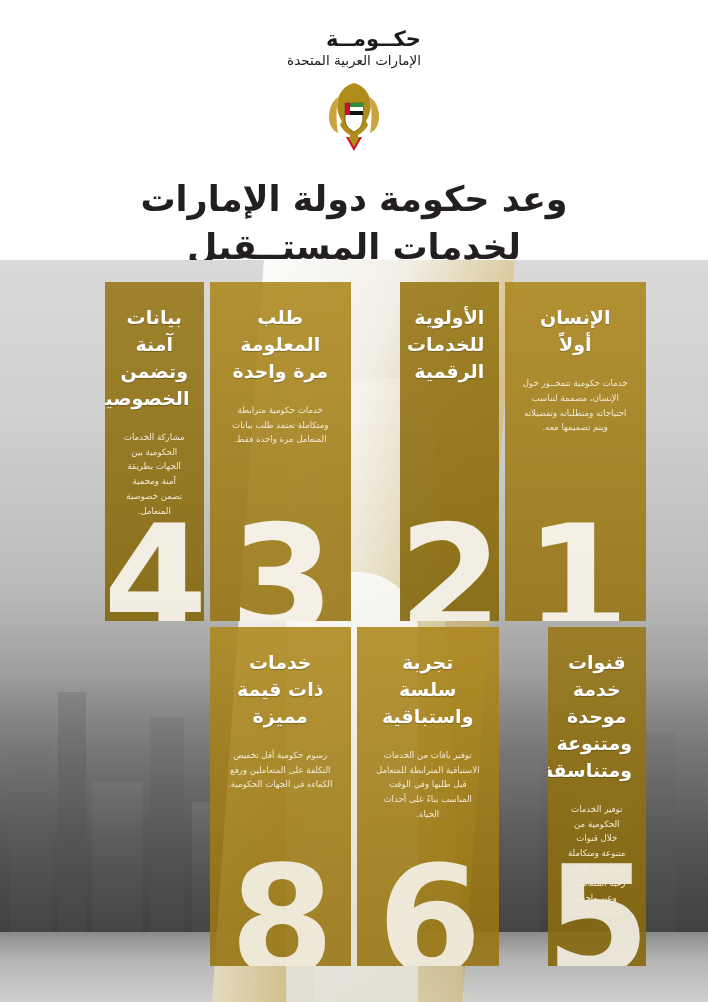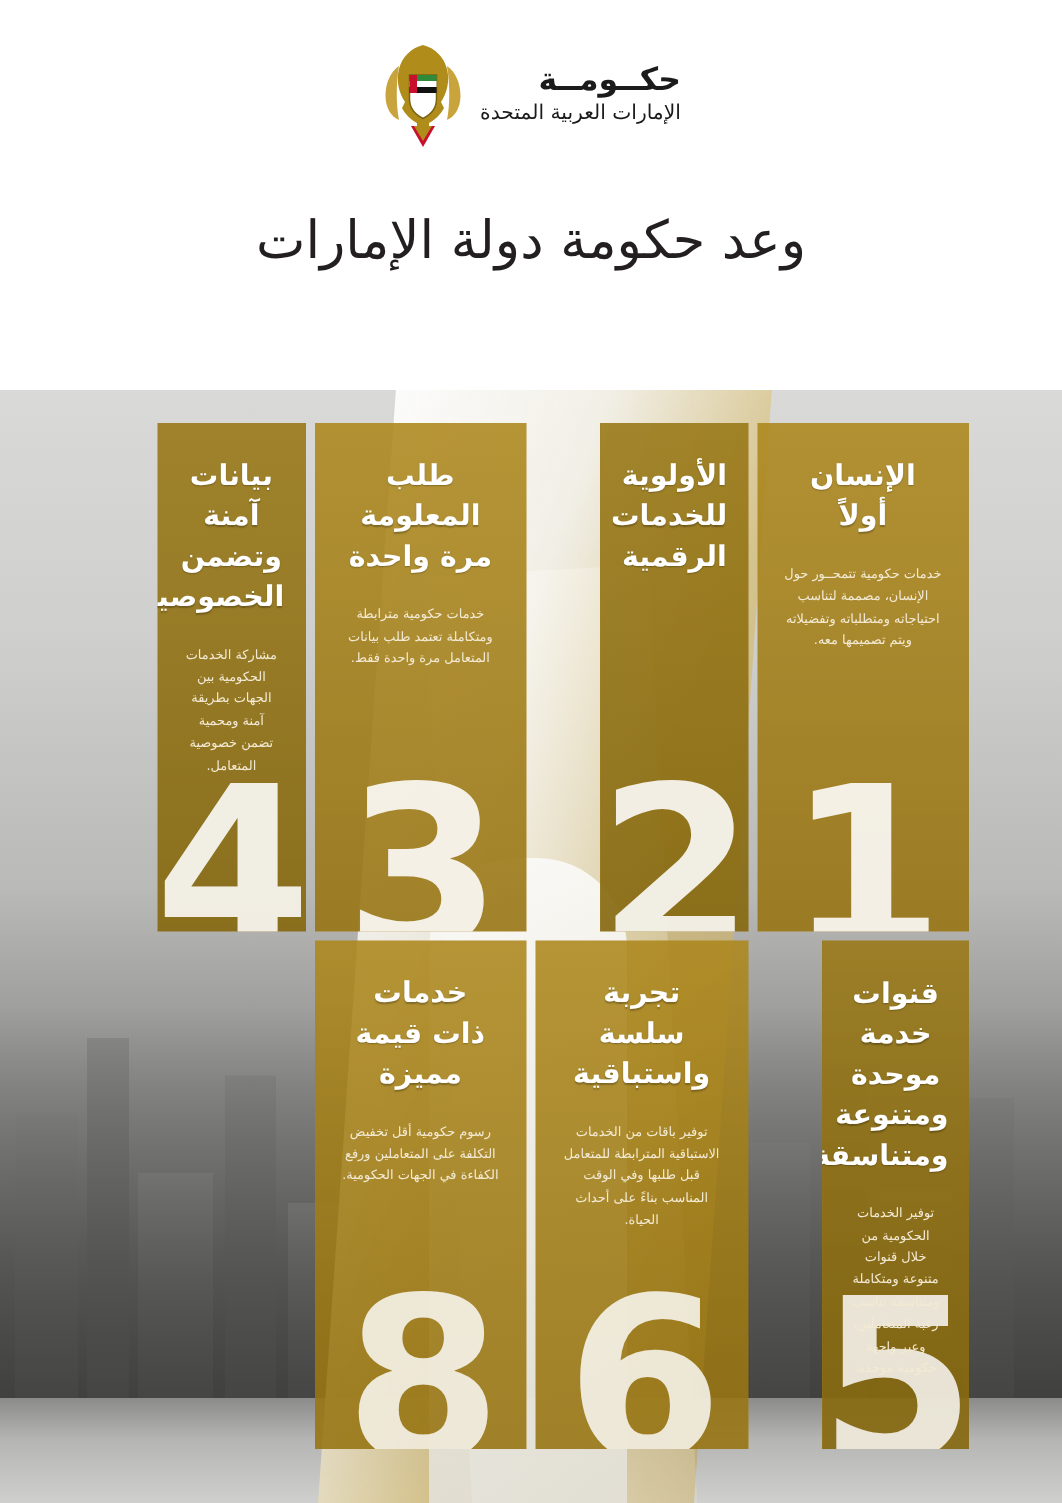--- a/index.html
+++ b/index.html
@@ -16,21 +16,21 @@
   }
 
   
   .header {
     height: 260px;
     background: #ffffff;
     position: relative;
   }
   .logo-block {
     display: flex;
-    flex-direction: row;
+    flex-direction: column;
     align-items: center;
     justify-content: center;
     gap: 10px;
     padding-top: 26px;
   }
   .emblem {
     width: 56px;
     height: 72px;
     position: relative;
   }
@@ -44,24 +44,24 @@
     font-size: 21px;
     font-weight: bold;
     letter-spacing: 1px;
   }
   .logo-text .l2 {
     font-size: 13.5px;
     font-weight: normal;
   }
 
   .main-title {
-    margin-top: 39px;
+    margin-top: 24px;
     text-align: center;
     color: #231f20;
-    font-weight: normal;
+    font-weight: bold;
     font-size: 35px;
     line-height: 1.38;
     letter-spacing: 0px;
     padding: 0 40px;
   }
   .main-title .line { display: block; white-space: pre; }
 
   
   .board {
     position: absolute;
@@ -216,20 +216,21 @@
         <rect x="19" y="24" width="5" height="12" fill="#c8102e"></rect>
 
         <path d="M20 58 L28 72 L36 58 Z" fill="#c8102e"></path>
         <path d="M22 58 L28 68 L34 58 Z" fill="#b08c1a"></path>
       </svg>
     </div>
   </div>
 
   <div class="main-title">
     <span class="line">وعد حكومة دولة الإمارات</span>
+    <span class="line">لخدمات المستــقبل</span>
   </div>
 </div>
 
 <div class="board">
   <div class="bg">
     <div class="bg-buildings"></div>
     <div class="bld" style="left:10px;  width:42px; height:190px;"></div>
     <div class="bld" style="left:58px;  width:28px; height:240px;"></div>
     <div class="bld" style="left:92px;  width:50px; height:150px;"></div>
     <div class="bld" style="left:150px; width:34px; height:215px;"></div>

